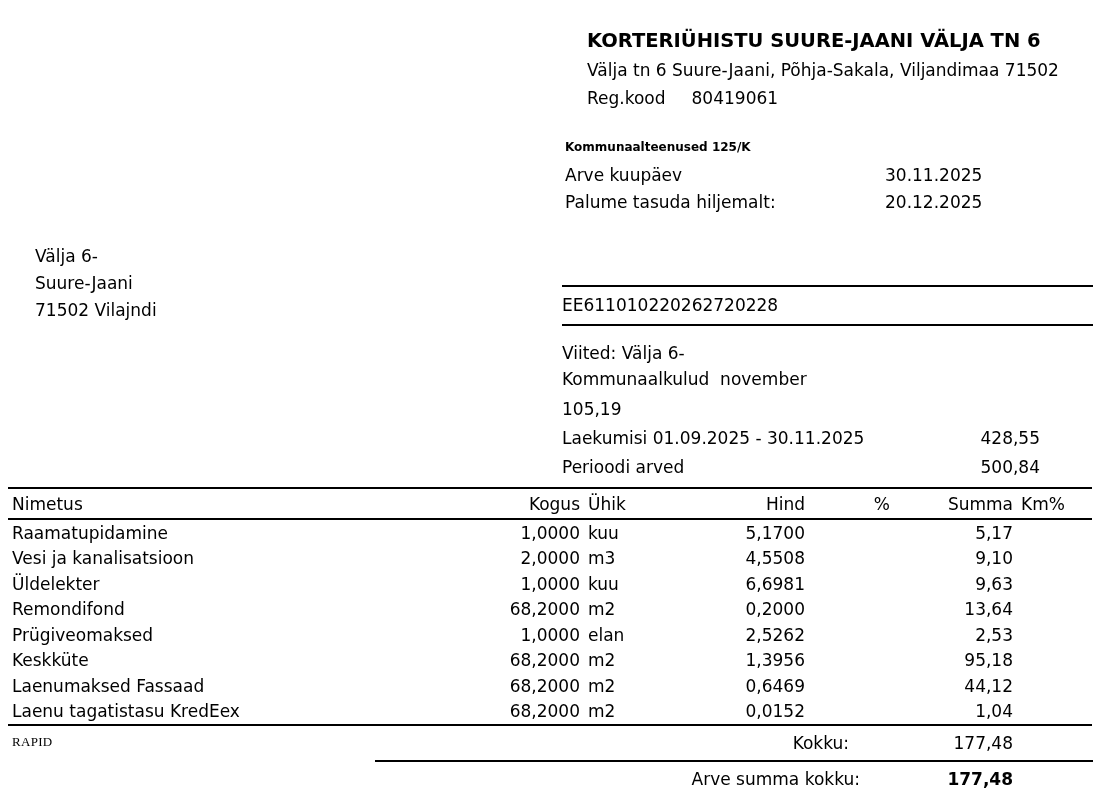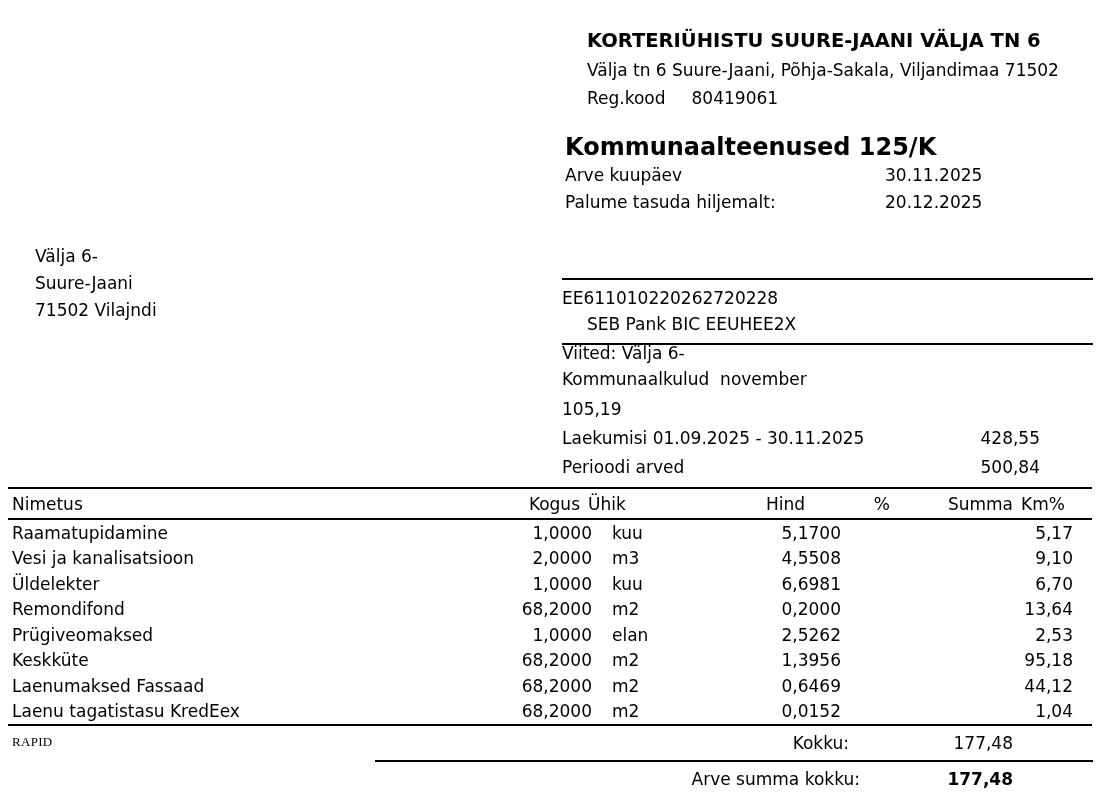--- a/index.html
+++ b/index.html
@@ -11,46 +11,46 @@
 
   
   .sender{position:absolute;left:587px;top:26px;width:530px;}
   .sender-name{font-weight:bold;font-size:19.5px;line-height:30px;}
   .sender-line{line-height:28px;}
   .reg-row{line-height:28px;}
   .reg-code{margin-left:26px;}
 
   
   .meta{position:absolute;left:565px;top:132px;width:530px;}
-  .meta-title{font-weight:bold;font-size:24px;line-height:30px;}
+  .meta-title{font-weight:bold;font-size:12px;line-height:30px;}
   .meta-row{display:flex;line-height:27px;}
   .meta-label{width:320px;}
 
   
   .recipient{position:absolute;left:35px;top:243px;line-height:27px;}
 
   
-  .bank{position:absolute;left:562px;top:278px;width:531px;
+  .bank{position:absolute;left:562px;top:285px;width:531px;
     border-top:2px solid #000;border-bottom:2px solid #000;padding:5px 0 6px;}
   .bank-iban{line-height:26px;}
   .bank-name{line-height:26px;padding-left:25px;}
 
   
   .refblock{position:absolute;left:562px;top:340px;width:478px;}
   .ref-line{line-height:26px;}
   .ref-row{display:flex;justify-content:space-between;line-height:29px;}
   .ref-rows{margin-top:3px;}
 
   
   .itable{position:absolute;left:8px;top:487px;width:1084px;}
   .thead{display:grid;grid-template-columns:455px 117px 75px 150px 85px 123px 79px;
     border-top:2px solid #000;border-bottom:2px solid #000;height:29px;align-items:center;}
   .tbody{border-bottom:2px solid #000;}
   .trow{display:grid;grid-template-columns:455px 117px 75px 150px 85px 123px 79px;
-    height:25.5px;align-items:center;gap:12px;}
+    height:25.5px;align-items:center;}
   .c-name{padding-left:4px;}
   .c-qty{text-align:right;}
   .c-unit{padding-left:8px;}
   .c-price{text-align:right;}
   .c-pct{text-align:right;}
   .c-sum{text-align:right;}
   .c-vat{padding-left:8px;}
 
   
   .rapid{position:absolute;left:12px;top:734px;font-size:13px;letter-spacing:.3px;font-family:Liberation Serif, serif;}
@@ -86,21 +86,20 @@
   </div>
 
   <div class="recipient">
     <div>Välja 6-</div>
     <div>Suure-Jaani</div>
     <div>71502 Vilajndi</div>
   </div>
 
   <div class="bank">
     <div class="bank-iban">EE611010220262720228</div>
-    <div class="bank-name">SEB Pank BIC EEUHEE2X</div>
   </div>
 
   <div class="refblock">
     <div class="ref-line">Viited: Välja 6-</div>
     <div class="ref-line prewrap">Kommunaalkulud  november</div>
     <div class="ref-rows">
       <div class="ref-row">
         <span>105,19</span>
       </div>
       <div class="ref-row">
@@ -142,21 +141,21 @@
         <div class="c-pct"></div>
         <div class="c-sum">9,10</div>
         <div class="c-vat"></div>
       </div>
       <div class="trow">
         <div class="c-name">Üldelekter</div>
         <div class="c-qty">1,0000</div>
         <div class="c-unit">kuu</div>
         <div class="c-price">6,6981</div>
         <div class="c-pct"></div>
-        <div class="c-sum">6,70</div>
+        <div class="c-sum">9,63</div>
         <div class="c-vat"></div>
       </div>
       <div class="trow">
         <div class="c-name">Remondifond</div>
         <div class="c-qty">68,2000</div>
         <div class="c-unit">m2</div>
         <div class="c-price">0,2000</div>
         <div class="c-pct"></div>
         <div class="c-sum">13,64</div>
         <div class="c-vat"></div>

